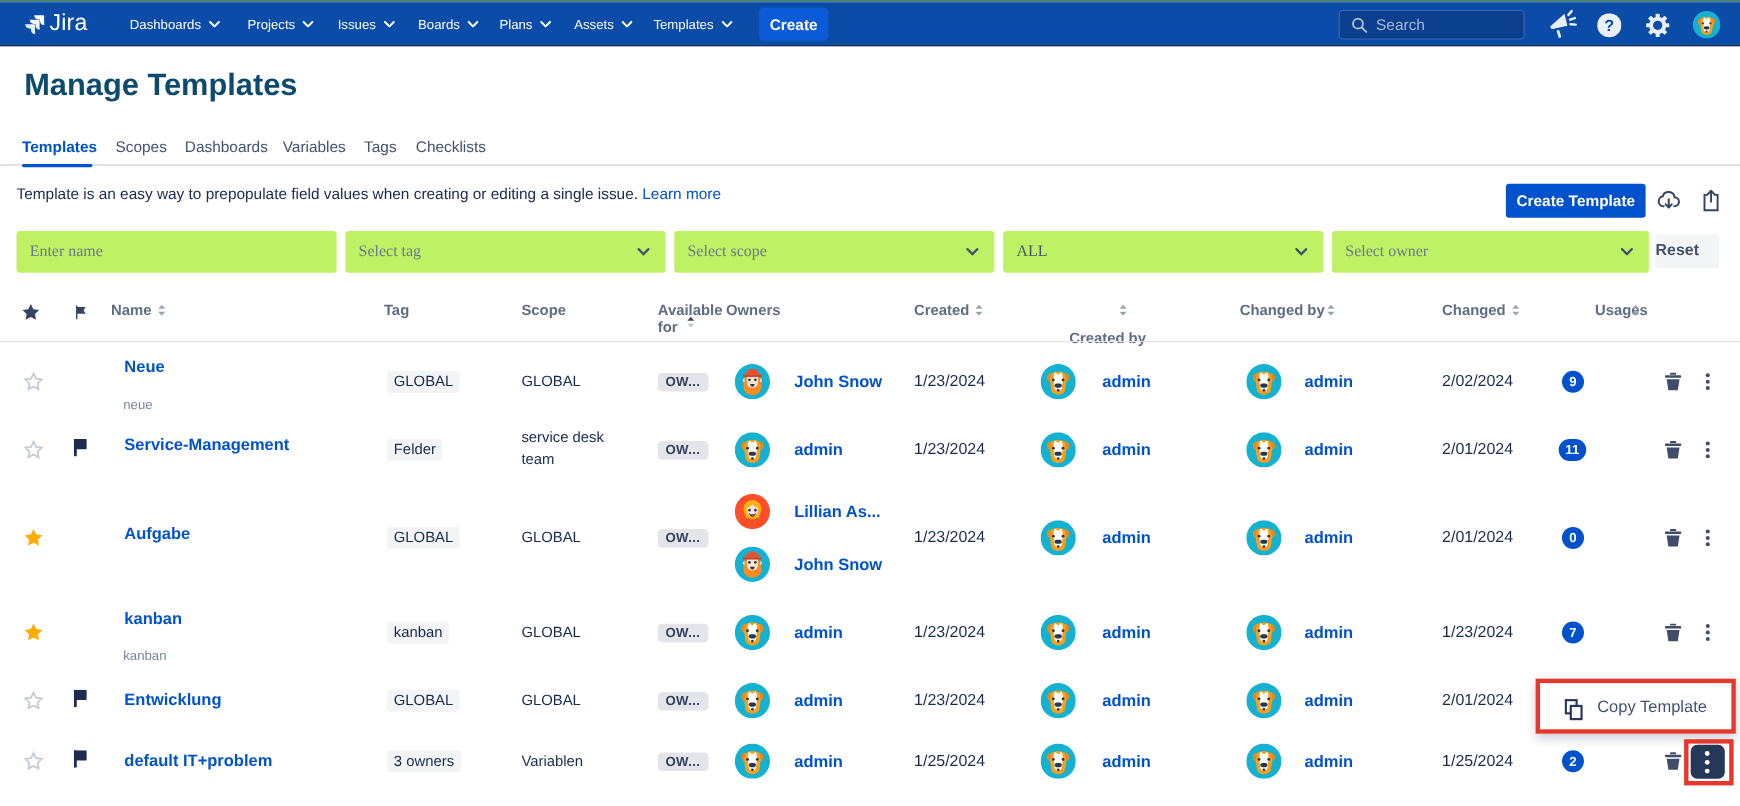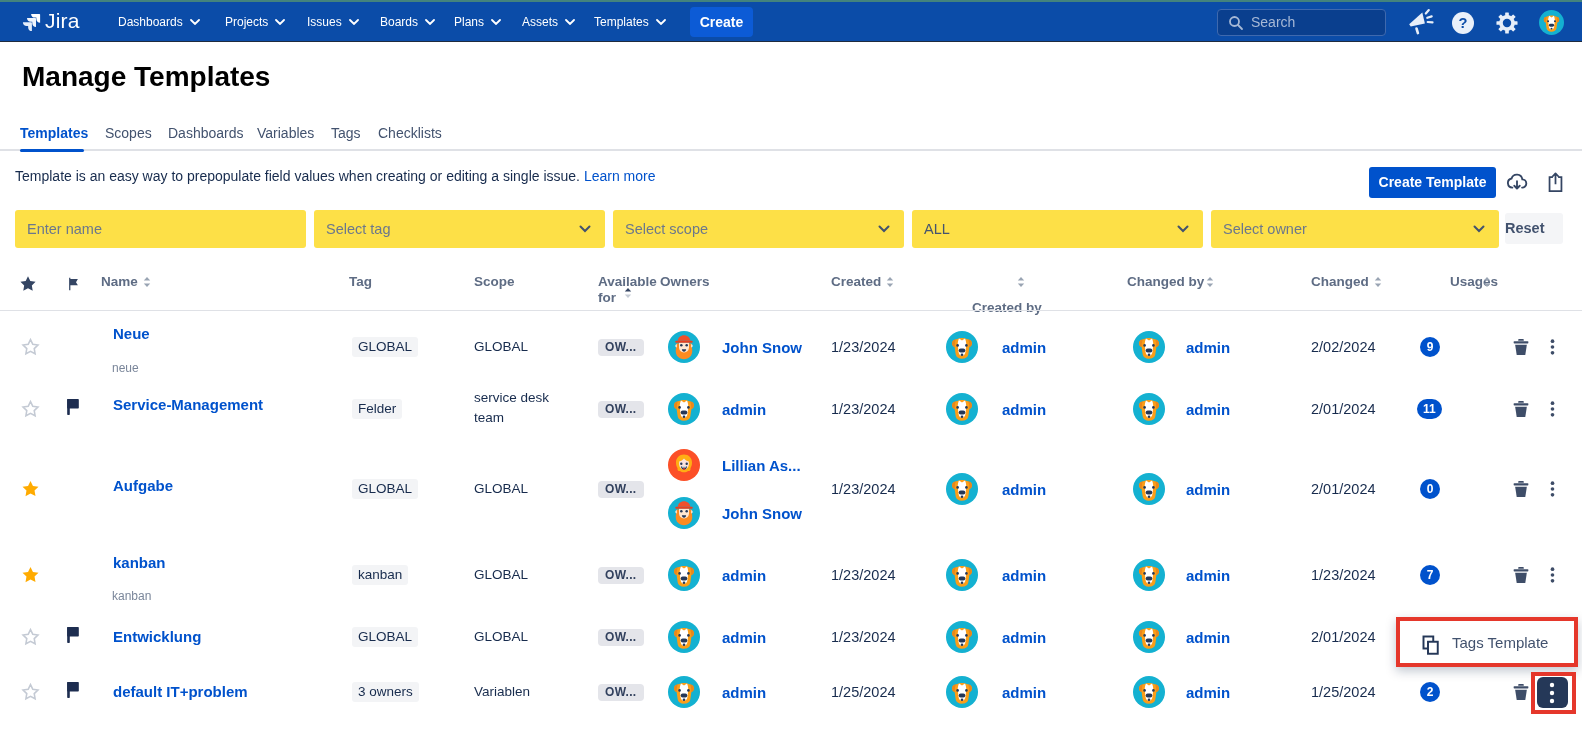--- a/index.html
+++ b/index.html
@@ -13,32 +13,32 @@
 #nav .brand { position:absolute; left:45px; top:7px; color:#fff; font-size:21px; font-weight:500; letter-spacing:0.2px; }
 .navitem { position:absolute; top:13px; color:#fff; font-size:12px; font-weight:400; white-space:nowrap; }
 .navitem svg { margin-left:7px; vertical-align:1px; }
 #createbtn { position:absolute; left:690px; top:5px; width:63px; height:30px; background:#0C5BD6;
   border-radius:4px; color:#fff; font-size:14px; font-weight:700; text-align:center; line-height:30px; }
 #searchbox { position:absolute; left:1217px; top:7px; width:169px; height:27px; background:#0A3F8E;
   border:1px solid #3F69AE; border-radius:4px; color:#A7B9D6; font-size:14px; line-height:25px; padding-left:33px; }
 #searchbox svg { position:absolute; left:10px; top:5px; }
 .navicon { position:absolute; top:8px; }
 
-h1 { position:absolute; left:22px; top:61px; font-size:28px; font-weight:700; color:#000000; }
+h1 { position:absolute; left:22px; top:61px; font-size:28px; font-weight:700; color:#0c4a6e; }
 #tabs { position:absolute; left:0; top:121px; width:1582px; height:30px; border-bottom:2px solid #DFE1E6; }
 .tab { position:absolute; top:4px; font-size:14px; color:#42526E; font-weight:400; }
 .tab.active { color:#0052CC; font-weight:700; }
 #tabunderline { position:absolute; left:20px; top:149px; width:64px; height:3px; background:#0052CC; border-radius:2px; }
 #desc { position:absolute; left:15px; top:168px; font-size:14px; color:#172B4D; }
 #desc a { color:#0052CC; text-decoration:none; }
 #ctbtn { position:absolute; left:1369px; top:167px; width:127px; height:31px; background:#0052CC; border-radius:3px;
   color:#fff; font-size:14px; font-weight:700; text-align:center; line-height:31px; }
 
-.field { position:absolute; top:210px; height:38px; background:#fde047; border-radius:3px;
-  font-size:14.5px; color:#6B778C; line-height:38px; padding-left:12px; }
+.field { position:absolute; top:210px; height:38px; background:#bef264; border-radius:3px;
+  font-size:14.5px; color:#6B778C; line-height:38px; padding-left:12px;font-family:Liberation Serif, serif; }
 .field .chev { position:absolute; right:14px; top:15px; }
 #reset { position:absolute; left:1505px; top:213px; width:58px; height:31px; background:#F4F5F7; border-radius:3px;
   color:#42526E; font-size:14.5px; font-weight:700; text-align:left; line-height:31px; }
 
 .hcell { position:absolute; top:274px; font-size:13.5px; font-weight:700; color:#5E6C84; white-space:nowrap; line-height:16px; }
 #hline { position:absolute; left:0; top:310px; width:1582px; height:1px; background:#DFE1E6; }
 .namelink { position:absolute; font-size:15px; font-weight:700; color:#0052CC; white-space:nowrap; }
 .sub { position:absolute; left:112px; font-size:12px; color:#7A869A; }
 .chip { position:absolute; background:#F3F4F6; border-radius:3px; font-size:13.5px; color:#172B4D;
   padding:2px 6px; line-height:16px; white-space:nowrap; }
@@ -382,21 +382,21 @@
 <div class="badge" style="left:1420px; top:682px;">2</div>
 <svg class="abs" style="left:1512px; top:683px;" width="18" height="18" viewBox="0 0 24 24">
     <use href="#trashsvg"></use>
   </svg>
 
 <div id="popup">
   <svg class="abs" style="left:22px; top:14px;" width="18" height="21" viewBox="0 0 24 28">
     <rect x="2" y="2" width="13" height="16" fill="none" stroke="#243757" stroke-width="2.6"></rect>
     <rect x="8" y="9" width="13" height="16" fill="#fff" stroke="#243757" stroke-width="2.6"></rect>
   </svg>
-  <div class="lbl">Tags Template</div>
+  <div class="lbl">Copy Template</div>
 </div>
 <div id="kebabbox"></div>
 <div id="kebabsq">
   <svg style="position:absolute;left:12px;top:5px;" width="6" height="22" viewBox="0 0 6 22">
     <circle cx="3" cy="3" r="2.2" fill="#fff"></circle>
       <circle cx="3" cy="11" r="2.2" fill="#fff"></circle>
       <circle cx="3" cy="19" r="2.2" fill="#fff"></circle>
   </svg>
 </div>
 

